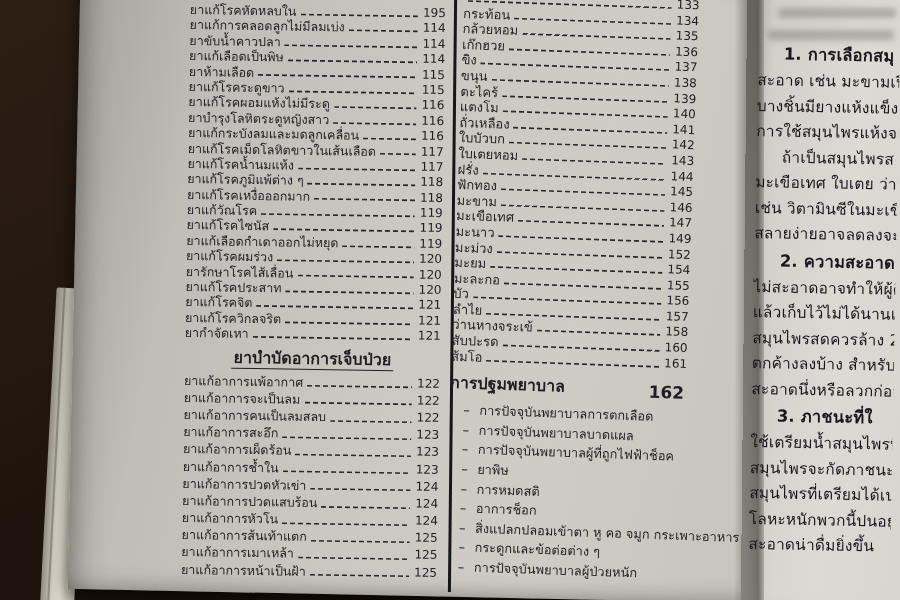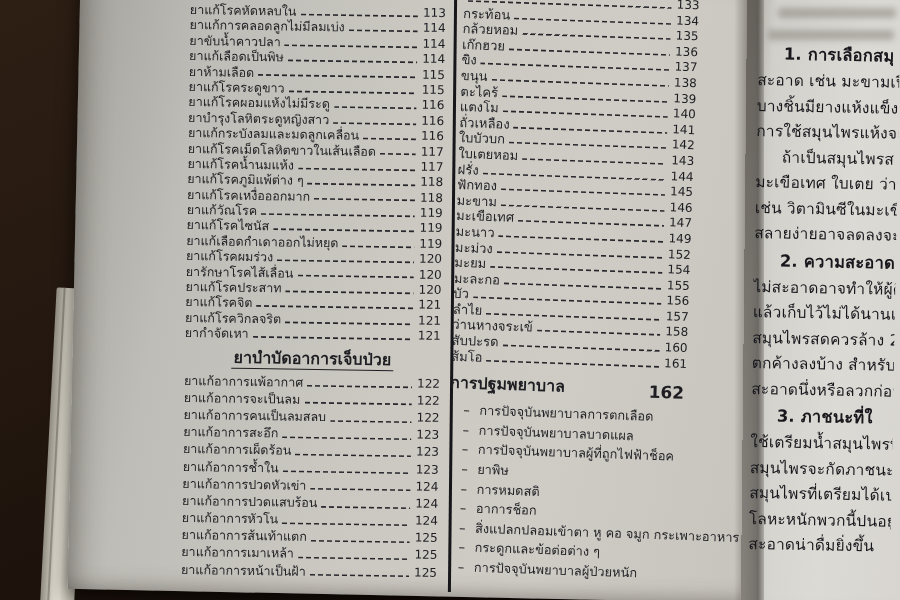--- a/index.html
+++ b/index.html
@@ -84,21 +84,21 @@
 <div class="divider-line"></div>
 
 <div class="show-through st1"></div>
 <div class="show-through st2"></div>
 
 <div class="col col-left">
   <div class="rows1">
       <div class="trow">
         <span class="tt">ยาแก้โรคหัดหลบใน</span>
         <span class="leader"></span>
-        <span class="pn">113</span>
+        <span class="pn">195</span>
       </div>
       <div class="trow">
         <span class="tt">ยาแก้การคลอดลูกไม่มีลมเบ่ง</span>
         <span class="leader"></span>
         <span class="pn">114</span>
       </div>
       <div class="trow">
         <span class="tt">ยาขับน้ำคาวปลา</span>
         <span class="leader"></span>
         <span class="pn">114</span>

